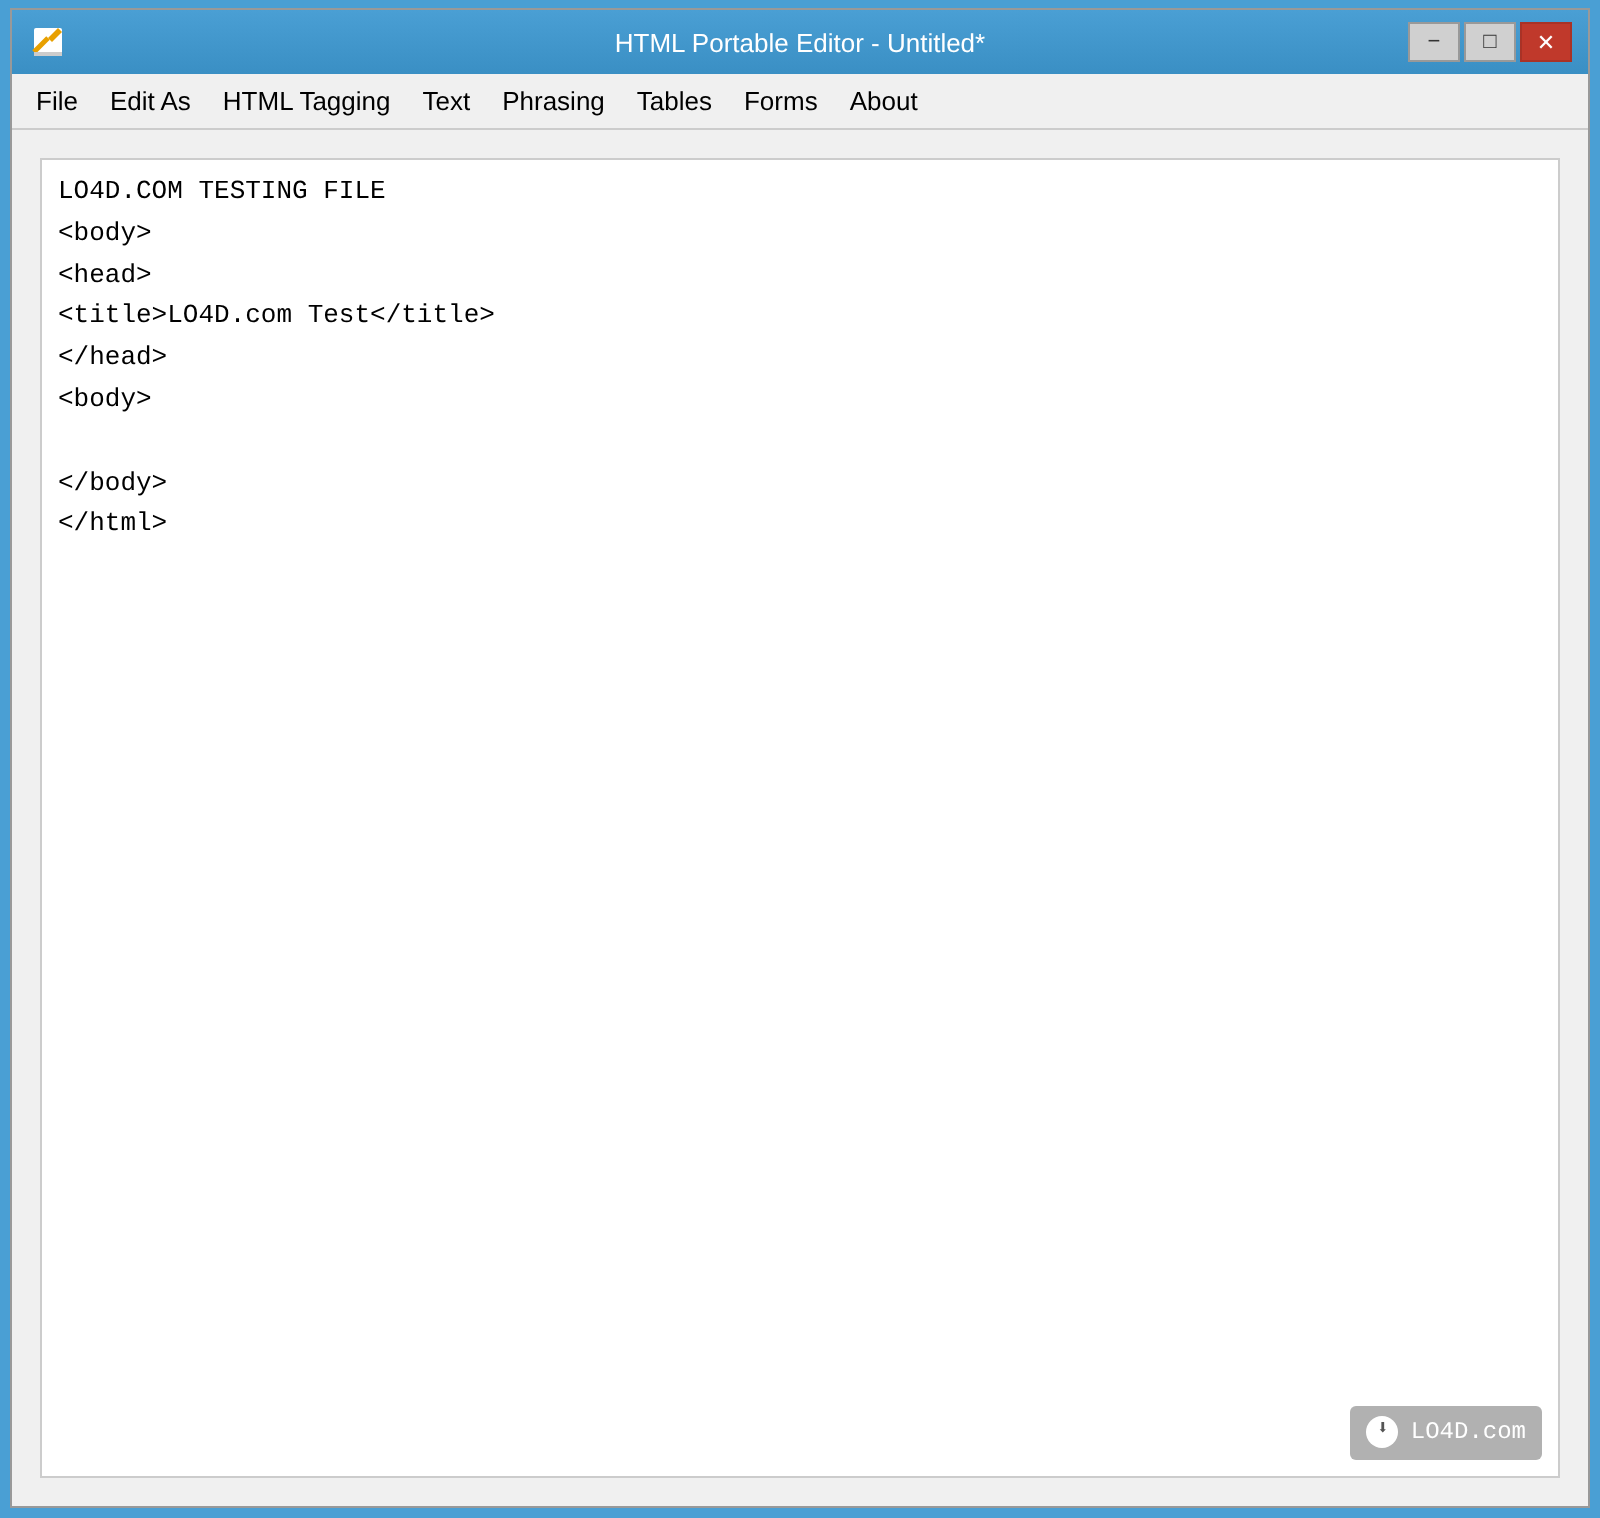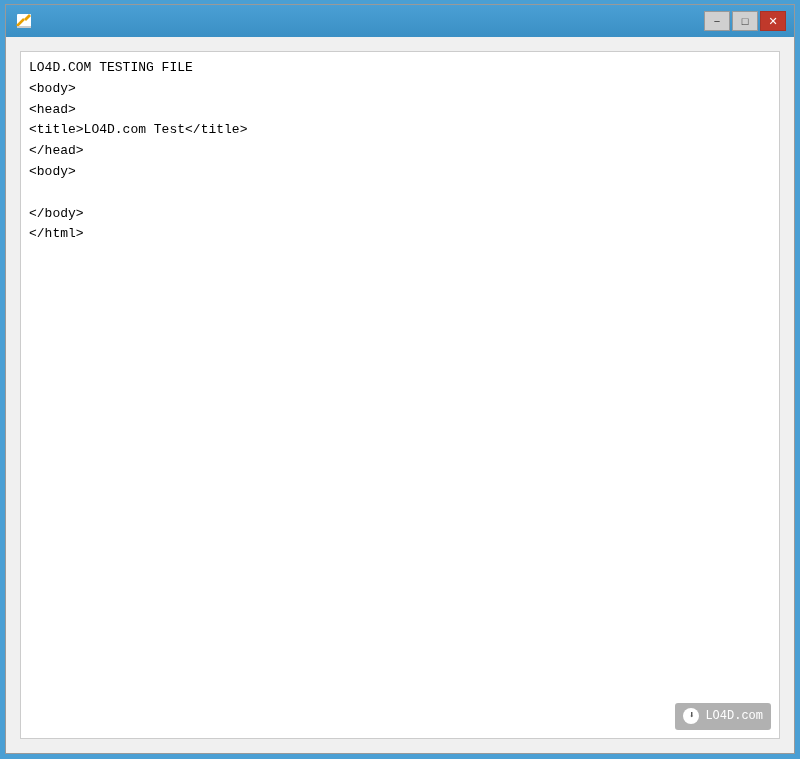--- a/index.html
+++ b/index.html
@@ -158,27 +158,38 @@
     <div class="title-bar-left">
       <div class="title-bar-icon">
         <svg viewBox="0 0 18 18" xmlns="http://www.w3.org/2000/svg">
           <rect x="2" y="2" width="14" height="14" fill="white" rx="1"></rect>
           <line x1="2" y1="14" x2="9" y2="7" stroke="#e8a000" stroke-width="2.5"></line>
           <polygon points="9,7 14,2 16,4 11,9" fill="#e8a000"></polygon>
           <rect x="2" y="14" width="14" height="2" fill="#ccc"></rect>
         </svg>
       </div>
     </div>
+    <div class="title-bar-title">HTML Portable Editor - Untitled*</div>
     <div class="title-bar-controls">
       <div class="title-btn">−</div>
       <div class="title-btn">□</div>
       <div class="title-btn close">✕</div>
     </div>
   </div>
 
+  <div class="menu-bar">
+    <div class="menu-item">File</div>
+    <div class="menu-item">Edit As</div>
+    <div class="menu-item">HTML Tagging</div>
+    <div class="menu-item">Text</div>
+    <div class="menu-item">Phrasing</div>
+    <div class="menu-item">Tables</div>
+    <div class="menu-item">Forms</div>
+    <div class="menu-item">About</div>
+  </div>
 
   <div class="editor-area">LO4D.COM TESTING FILE
 &lt;body&gt;
 &lt;head&gt;
 &lt;title&gt;LO4D.com Test&lt;/title&gt;
 &lt;/head&gt;
 &lt;body&gt;
 
 &lt;/body&gt;
 &lt;/html&gt;<div class="watermark">

